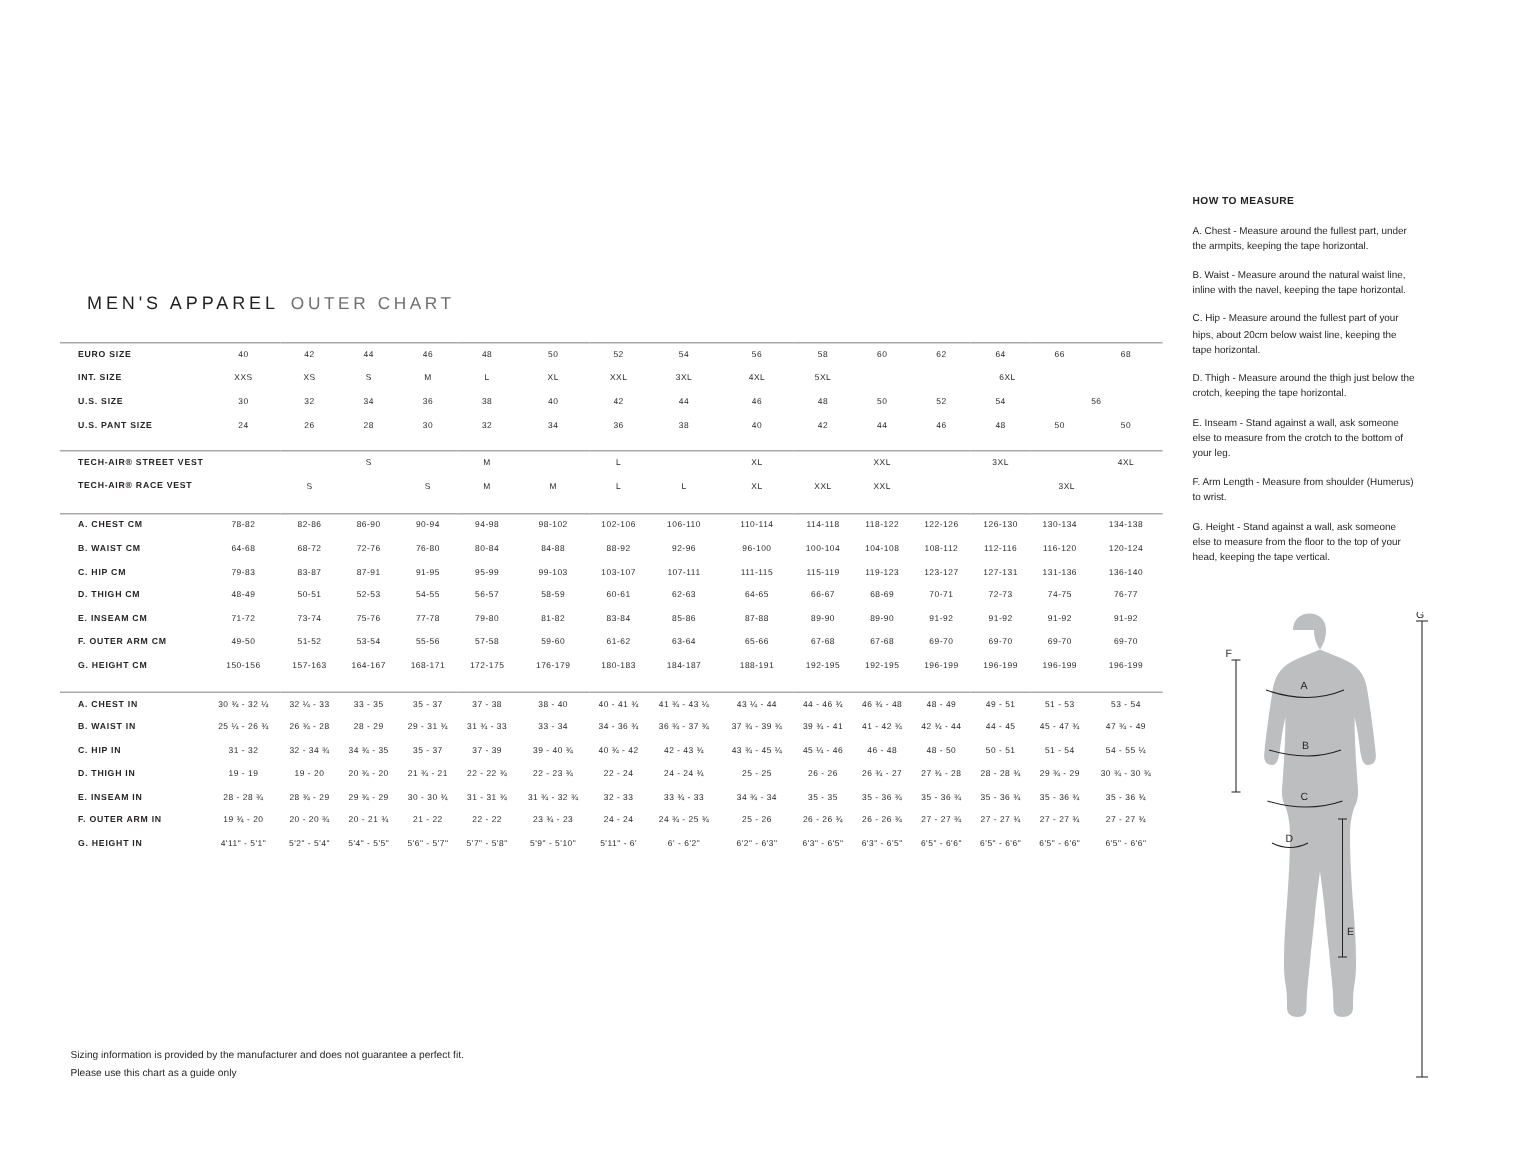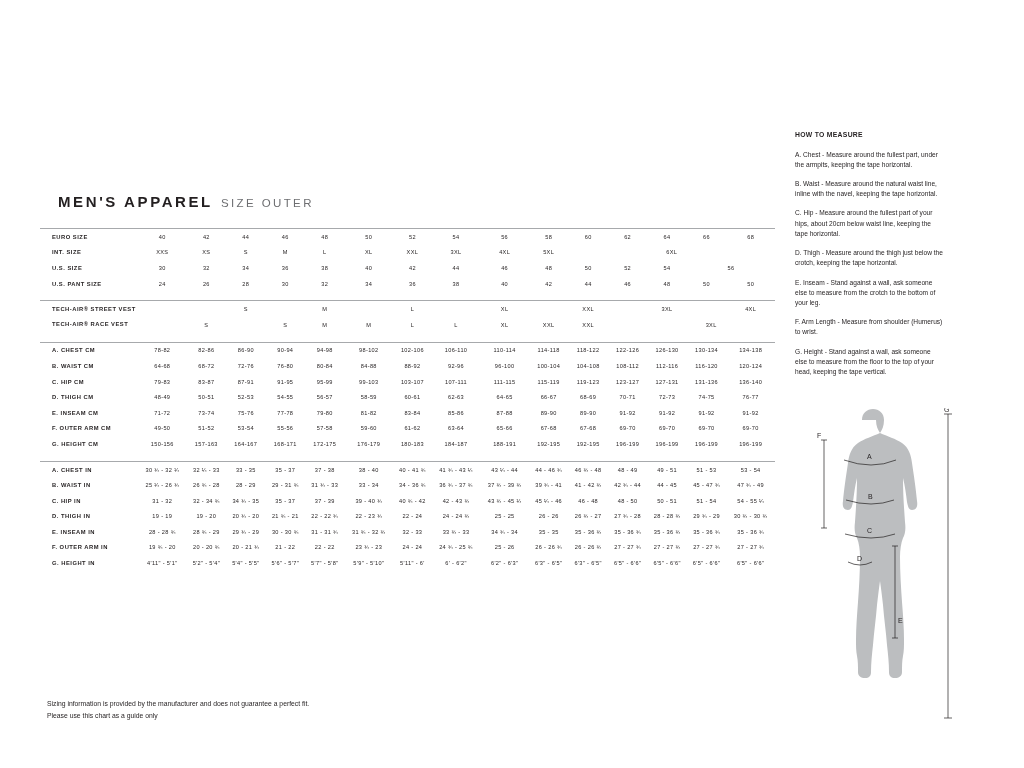--- a/index.html
+++ b/index.html
@@ -30,22 +30,22 @@
   }
 
   
   #title-block {
     position: absolute;
     left: 58px;
     top: 193px;
     white-space: nowrap;
   }
   #title-main {
-    font-size: 15px;
-    font-weight: bold;
+    font-size: 12px;
+    font-weight: normal;
     letter-spacing: 2.6px;
     color: #231f20;
   }
   #title-sub {
     font-size: 11.5px;
     letter-spacing: 2.4px;
     color: #6d6e71;
     margin-left: 8px;
   }
 
@@ -124,21 +124,21 @@
     color: #231f20;
   }
 </style>
 </head>
 <body>
 
 <div class="page">
 
 
   <div id="title-block">
-    <span id="title-main">MEN'S APPAREL</span><span id="title-sub">SIZE OUTER</span>
+    <span id="title-main">MEN'S APPAREL</span><span id="title-sub">OUTER CHART</span>
   </div>
 
   <table id="size-table">
     <tbody id="size-table-body">
         <tr class="rule">
           <td class="lbl">EURO SIZE</td>
           <td colspan="2">40</td>
           <td colspan="2">42</td>
           <td colspan="2">44</td>
           <td colspan="2">46</td>

